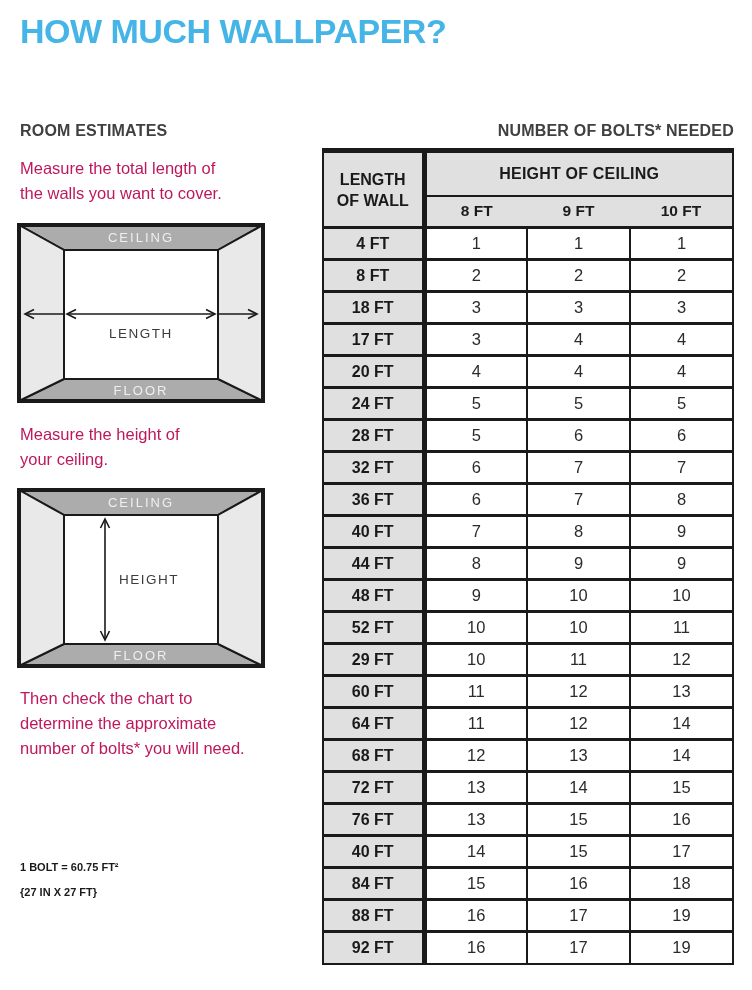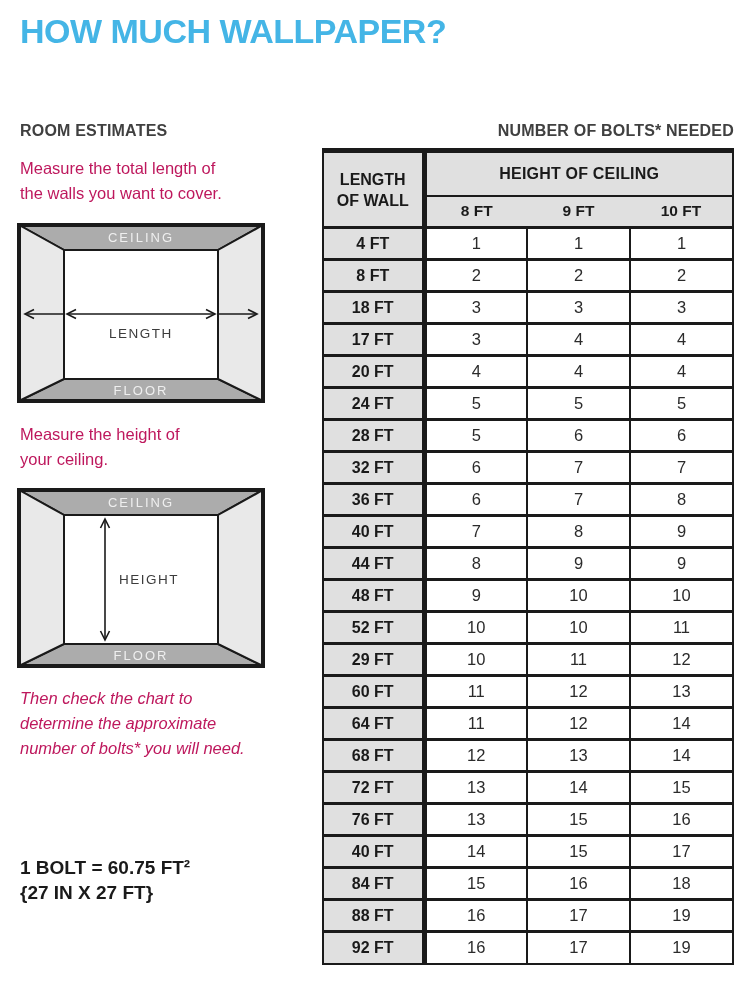--- a/index.html
+++ b/index.html
@@ -11,25 +11,25 @@
            letter-spacing:-0.5px; color:#44B5E6; }
 
   .sec-head { position:absolute; font-size:16px; font-weight:bold; color:#404040; letter-spacing:0.2px; }
   .sec-head.left { left:20px; top:122px; }
   .sec-head.right { left:322px; top:122px; width:412px; text-align:right; }
 
   .para { position:absolute; left:20px; font-size:16.5px; line-height:25px; color:#be185d;
           white-space:pre-line; }
   .para.p1 { top:156px; }
   .para.p2 { top:422px; }
-  .para.p3 { top:686px;font-style:italic; }
+  .para.p3 { top:686px; }
 
   .footnote { position:absolute; left:20px; top:801px; font-size:16.5px; font-weight:bold;
               line-height:23px; white-space:pre-line; padding-left:14px; text-indent:-14px; }
-  .bolt-eq { position:absolute; left:20px; top:855px; font-size:19px; font-weight:bold;
+  .bolt-eq { position:absolute; left:20px; top:855px; font-size:11px; font-weight:bold;
              line-height:25px; white-space:pre-line; }
 
   .diagram { position:absolute; left:17px; }
   .diagram.d1 { top:223px; }
   .diagram.d2 { top:488px; }
   .diagram text { font-family:"Liberation Sans","DejaVu Sans",sans-serif; }
   .room-label { fill:#efefef; font-size:13px; letter-spacing:2px; }
   .dim-label  { fill:#3c3c3c; font-size:13.5px; letter-spacing:1.5px; }
 
   .bolts-table { position:absolute; left:322px; top:148px; width:412px;

